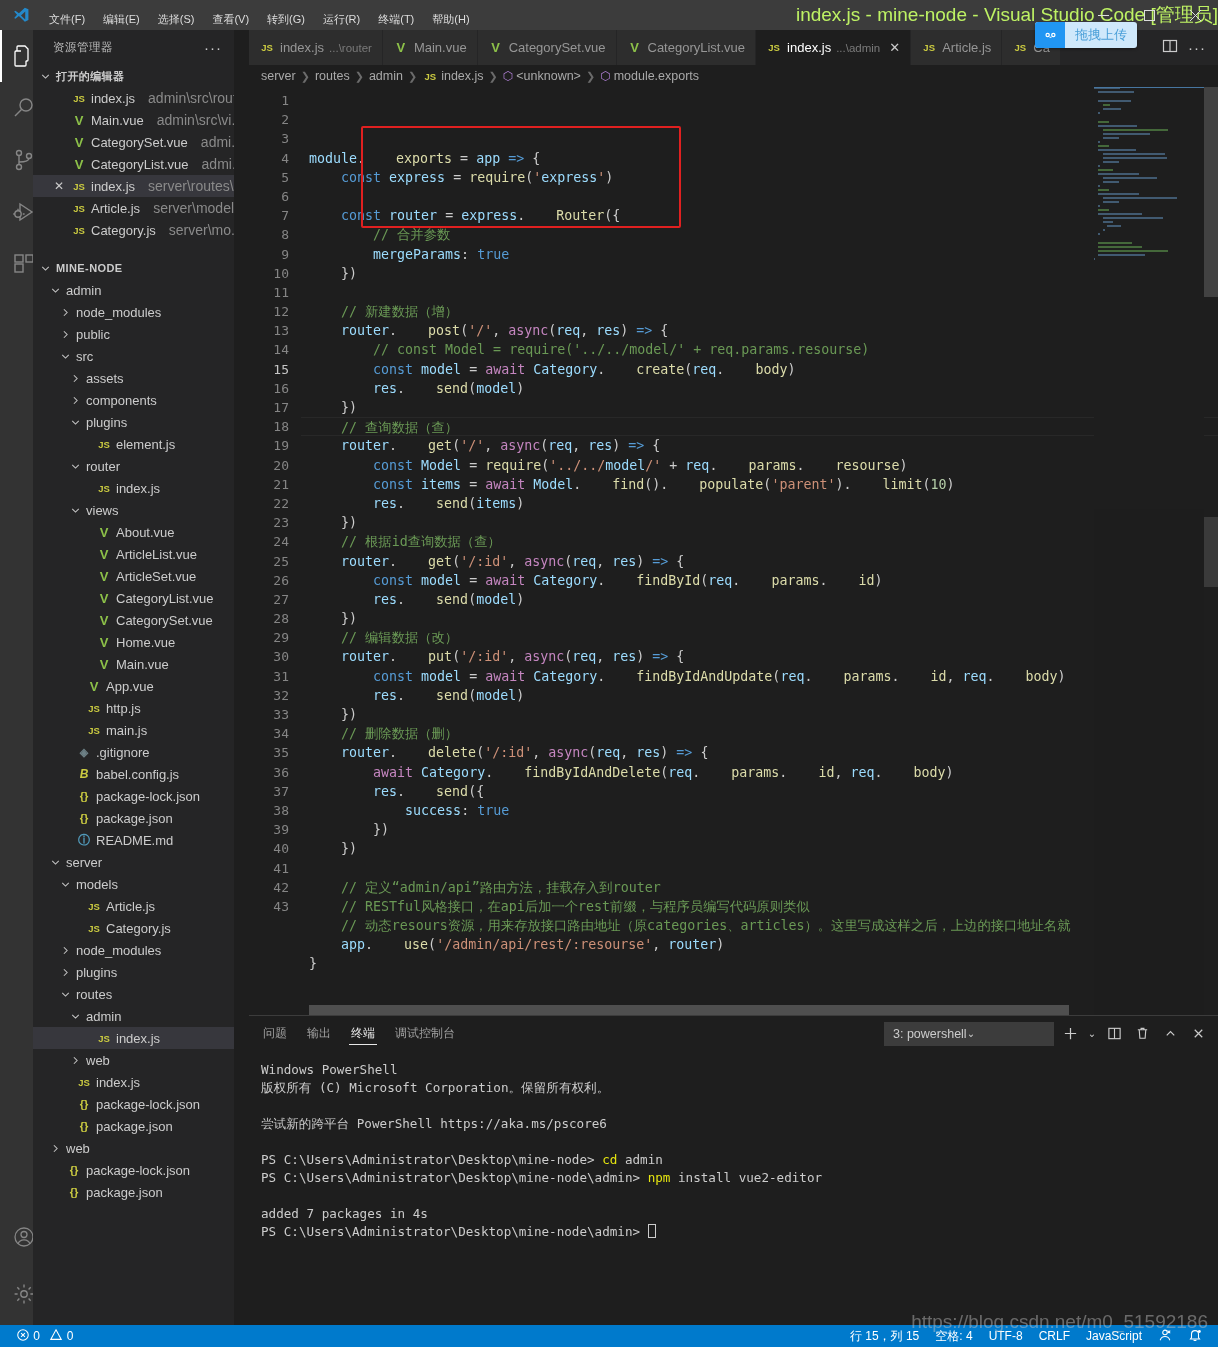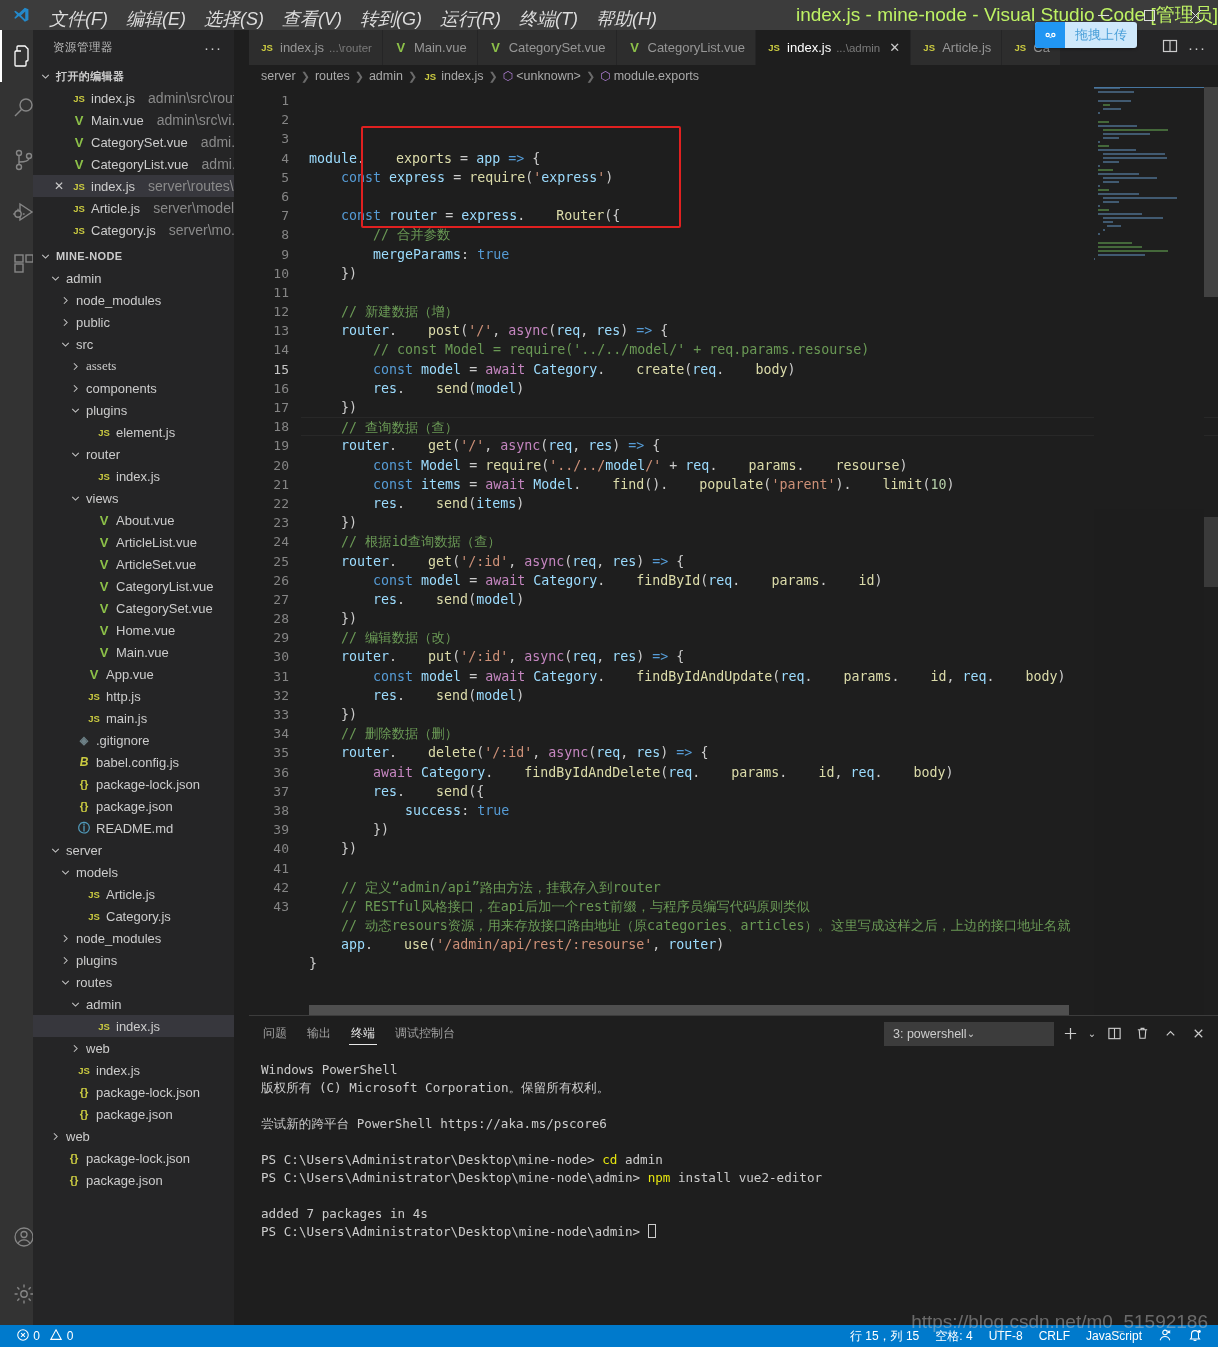--- a/index.html
+++ b/index.html
@@ -11,22 +11,22 @@
   }
   
   .titlebar{
     height:30px; background:#3c3c3c; display:flex; align-items:center;
     position:relative; user-select:none;
   }
   .vs-logo{ width:40px; height:30px; display:flex; align-items:center; justify-content:center; }
   .vs-logo svg{ width:19px; height:19px; }
   .menu{ display:flex; align-items:center; height:30px; }
   .menu-item{
-    padding:0 9px; height:22px; line-height:30px; font-size:18px; color:#ddd;
-    cursor:default; white-space:nowrap;font-style:italic;
+    padding:0 9px; height:22px; line-height:30px; font-size:11px; color:#ddd;
+    cursor:default; white-space:nowrap;
   }
   .win-title{
     position:absolute; left:0; right:0; text-align:right; font-size:19px; color:#bef264;
     pointer-events:none;
   }
   .win-ctrls{ position:absolute; right:0; top:0; display:flex; height:30px; }
   .win-btn{ width:46px; height:30px; display:flex; align-items:center; justify-content:center; color:#ddd; font-size:13px;}
 
   
   .activitybar{
@@ -338,21 +338,21 @@
           <span class="fpath">server\models</span>
         </div>
         <div class="row" style="padding-left: 18px;">
           <span class="closex"></span>
           <span class="ficon ic-js">JS</span>
           <span class="fname">Category.js</span>
           <span class="fpath">server\mo...</span>
         </div>
       </div>
 
-    <div class="sect-title" style="margin-top:4px">
+    <div class="sect-title" style="margin-top:16px">
       <span class="chev">
         <svg viewBox="0 0 16 16" fill="none" stroke="currentColor" stroke-width="1.3">
             <path d="M4 6l4 4 4-4"></path>
           </svg>
       </span>
       <span>MINE-NODE</span>
     </div>
     <div id="file-tree">
         <div class="row" style="padding-left: 16px;">
           <span class="chev">
@@ -379,21 +379,21 @@
           <span class="fname">public</span>
         </div>
         <div class="row" style="padding-left: 26px;">
           <span class="chev">
             <svg viewBox="0 0 16 16" fill="none" stroke="currentColor" stroke-width="1.3">
               <path d="M4 6l4 4 4-4"></path>
             </svg>
           </span>
           <span class="fname">src</span>
         </div>
-        <div class="row" style="padding-left: 36px; font-family: Liberation Serif, serif;">
+        <div class="row" style="padding-left: 36px;">
           <span class="chev">
             <svg viewBox="0 0 16 16" fill="none" stroke="currentColor" stroke-width="1.3">
               <path d="M6 4l4 4-4 4"></path>
             </svg>
           </span>
           <span class="fname">assets</span>
         </div>
         <div class="row" style="padding-left: 36px;">
           <span class="chev">
             <svg viewBox="0 0 16 16" fill="none" stroke="currentColor" stroke-width="1.3">

